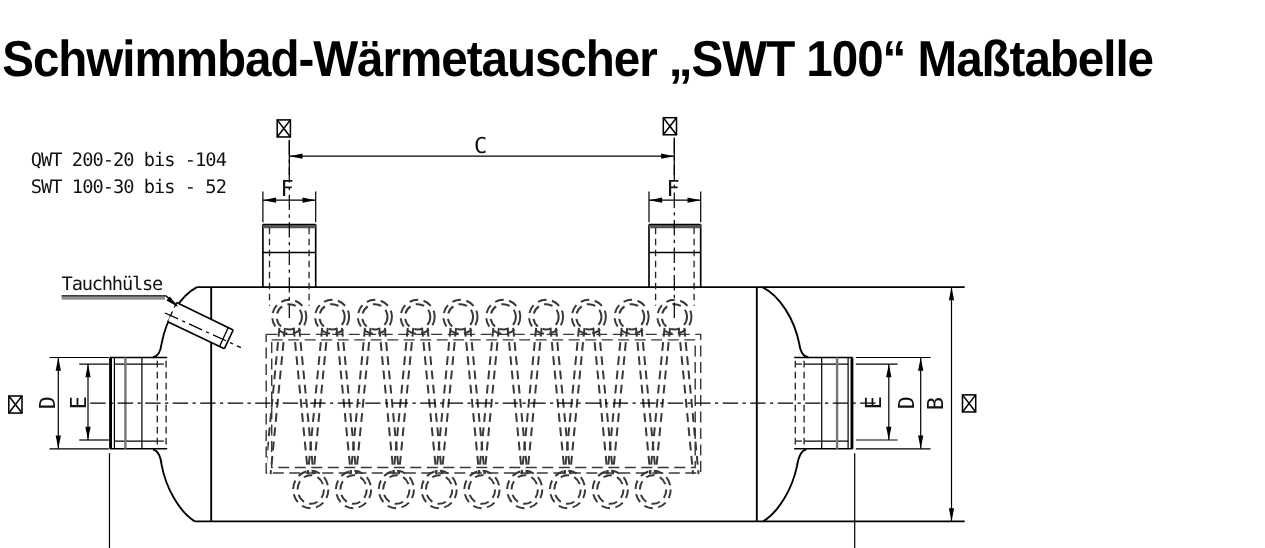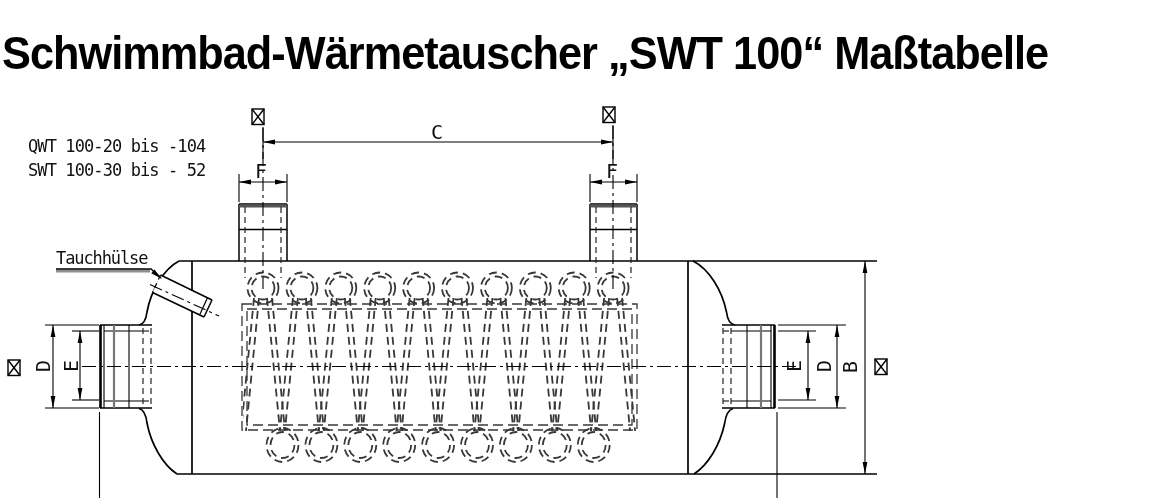--- a/index.html
+++ b/index.html
@@ -14,21 +14,21 @@
   .dimtxt{font-size:20px;}
   .calltxt{font-size:17px;letter-spacing:-1.1px;}
 </style>
 </head>
 <body>
 
 <div class="canvas">
 
   <h1 class="title">Schwimmbad-Wärmetauscher „SWT 100“ Maßtabelle</h1>
 
-  <div class="notes"><span>QWT 100-20 bis -104</span><br><span>SWT 100-30 bis - 52</span></div>
+  <div class="notes"><span>QWT 200-20 bis -104</span><br><span>SWT 100-30 bis - 52</span></div>
 
   <svg id="dwg" width="1150" height="498" viewBox="0 0 1150 498">
     <defs>
       <clipPath id="cc">
           <rect x="243" y="239" width="394" height="194"></rect>
         </clipPath>
     </defs>
 
     <g id="coil" stroke="#383838" fill="none" stroke-width="1.8" stroke-dasharray="8 5">
         <circle cx="263" cy="256" r="15.5"></circle>

